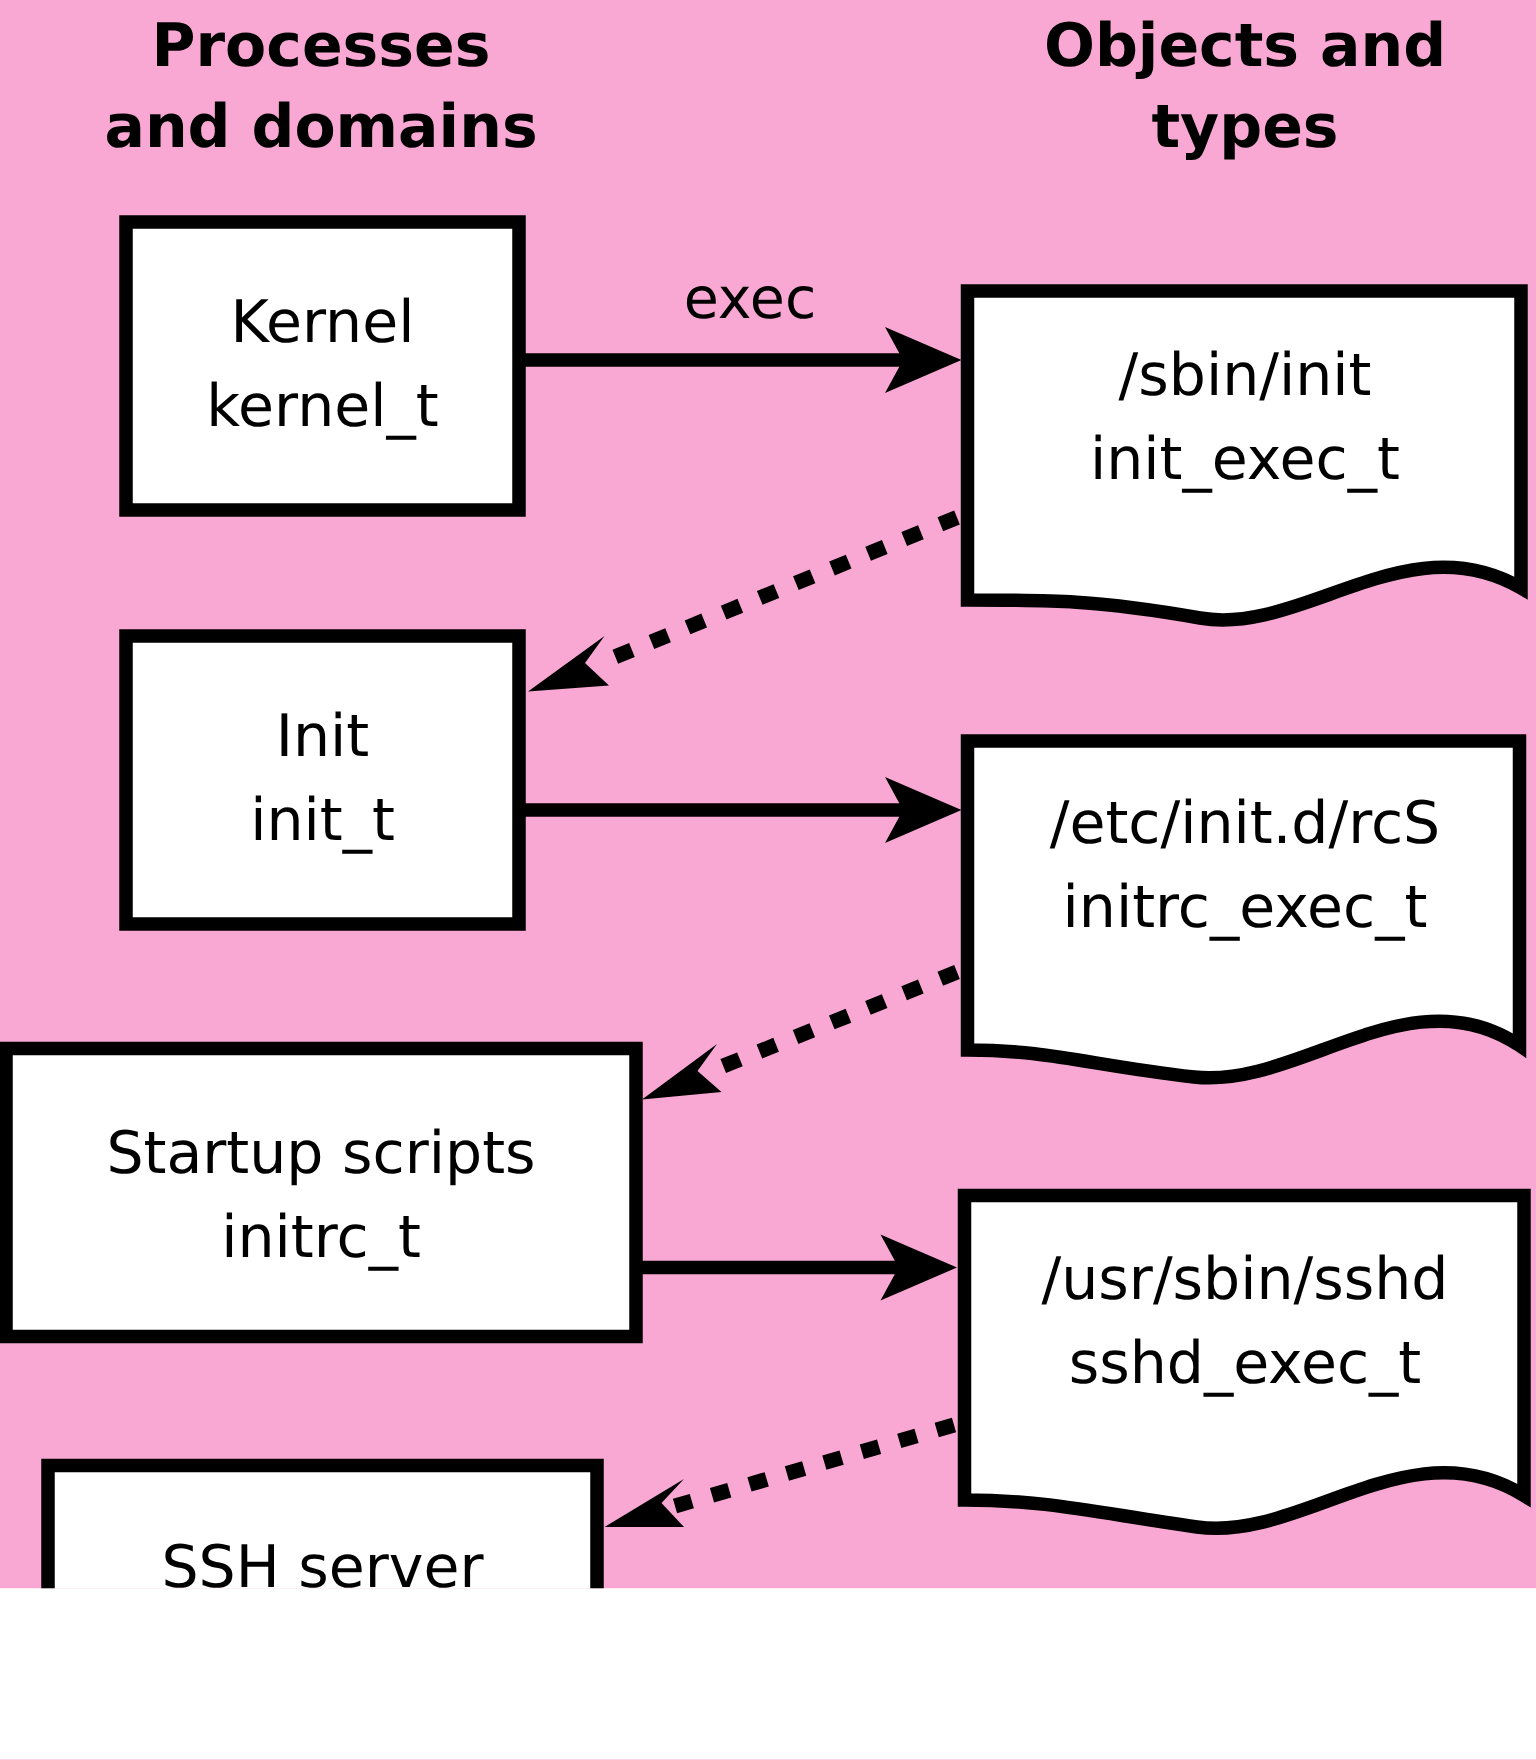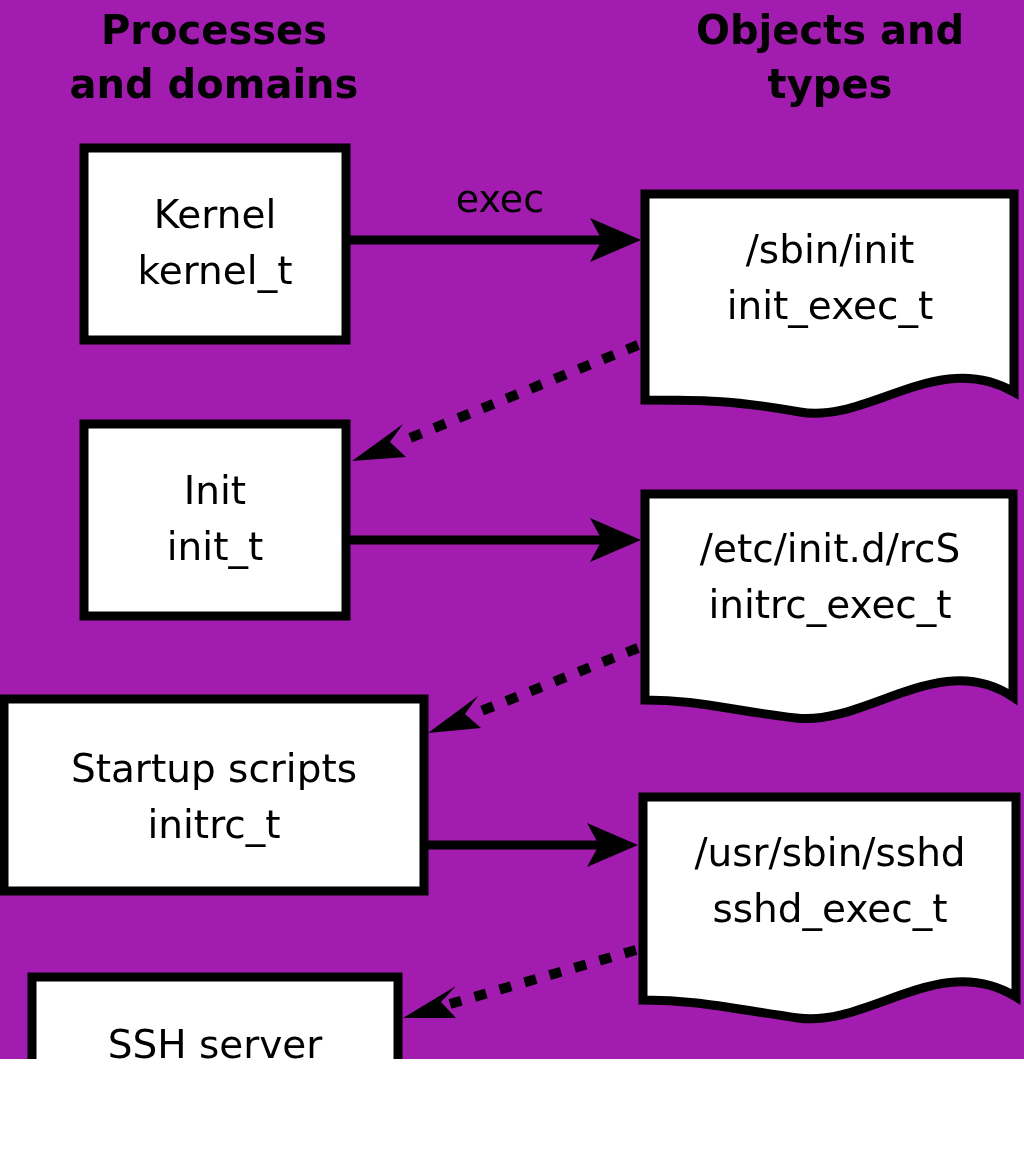--- a/index.html
+++ b/index.html
@@ -8,21 +8,21 @@
     padding: 0;
     background: #ffffff;
   }
   body {
     font-family: "DejaVu Sans", sans-serif;
   }
   #canvas {
     position: relative;
     width: 1024px;
     height: 1059px;
-    background: #a21caf;
+    background: #f9a8d4;
     overflow: hidden;
   }
   #diagram-svg {
     position: absolute;
     left: 0;
     top: 0;
     width: 1024px;
     height: 1173px;
   }
   .col-header {

